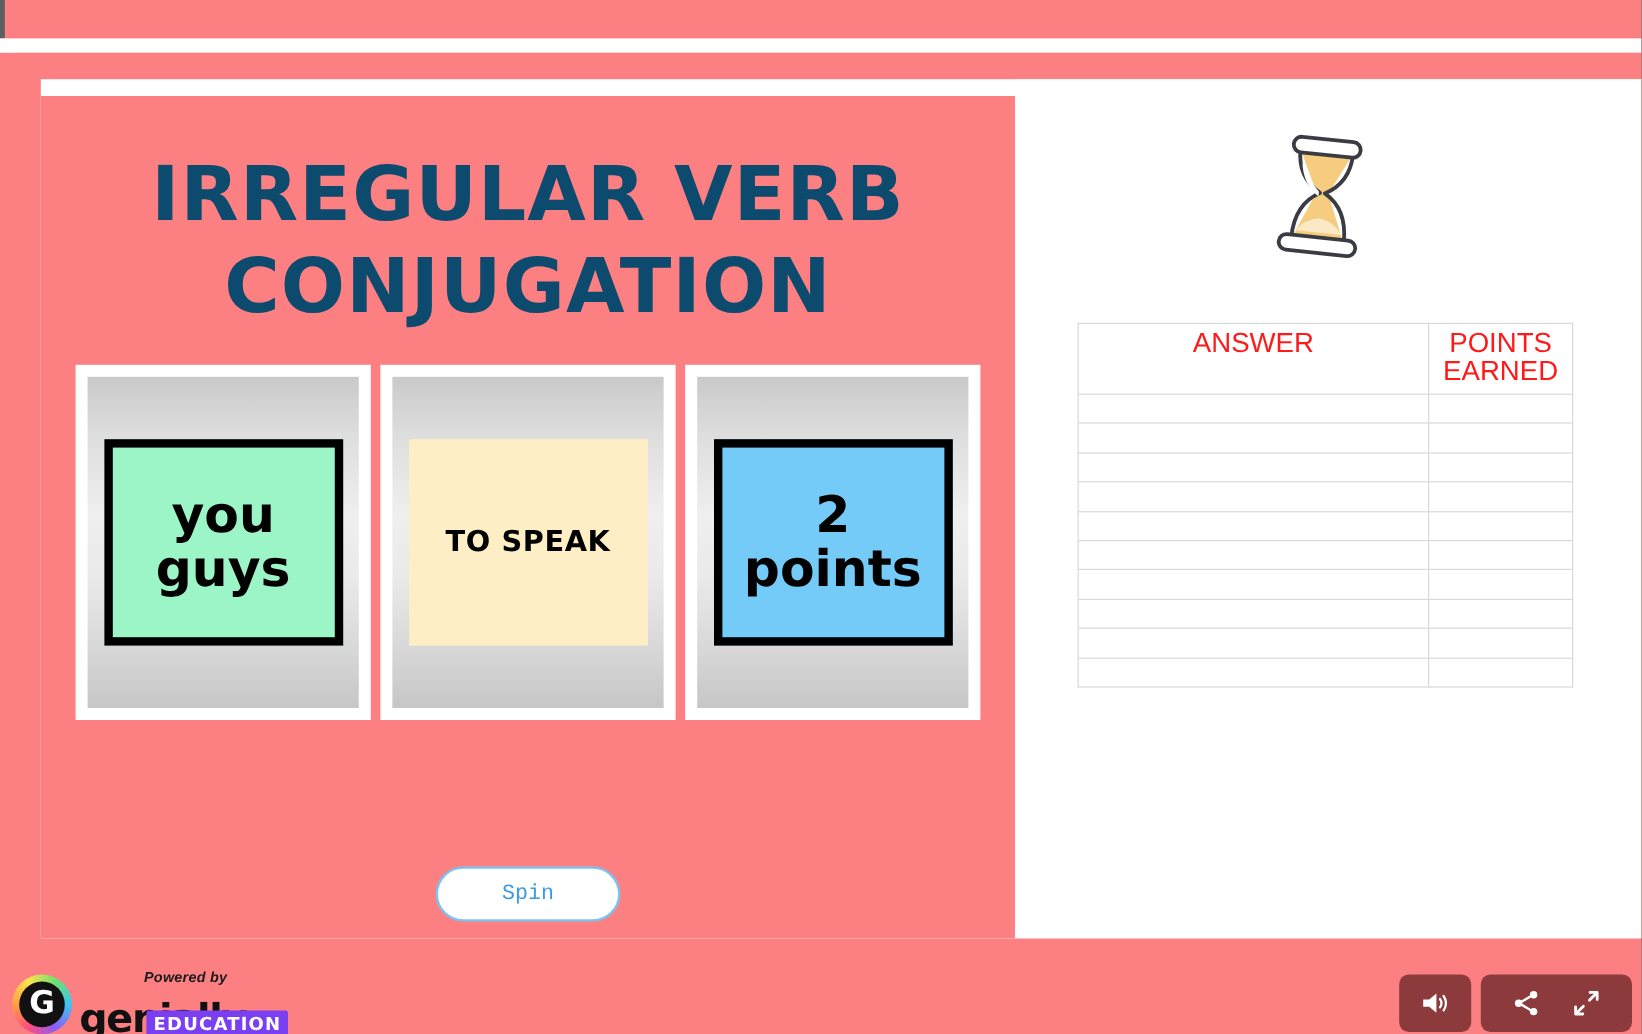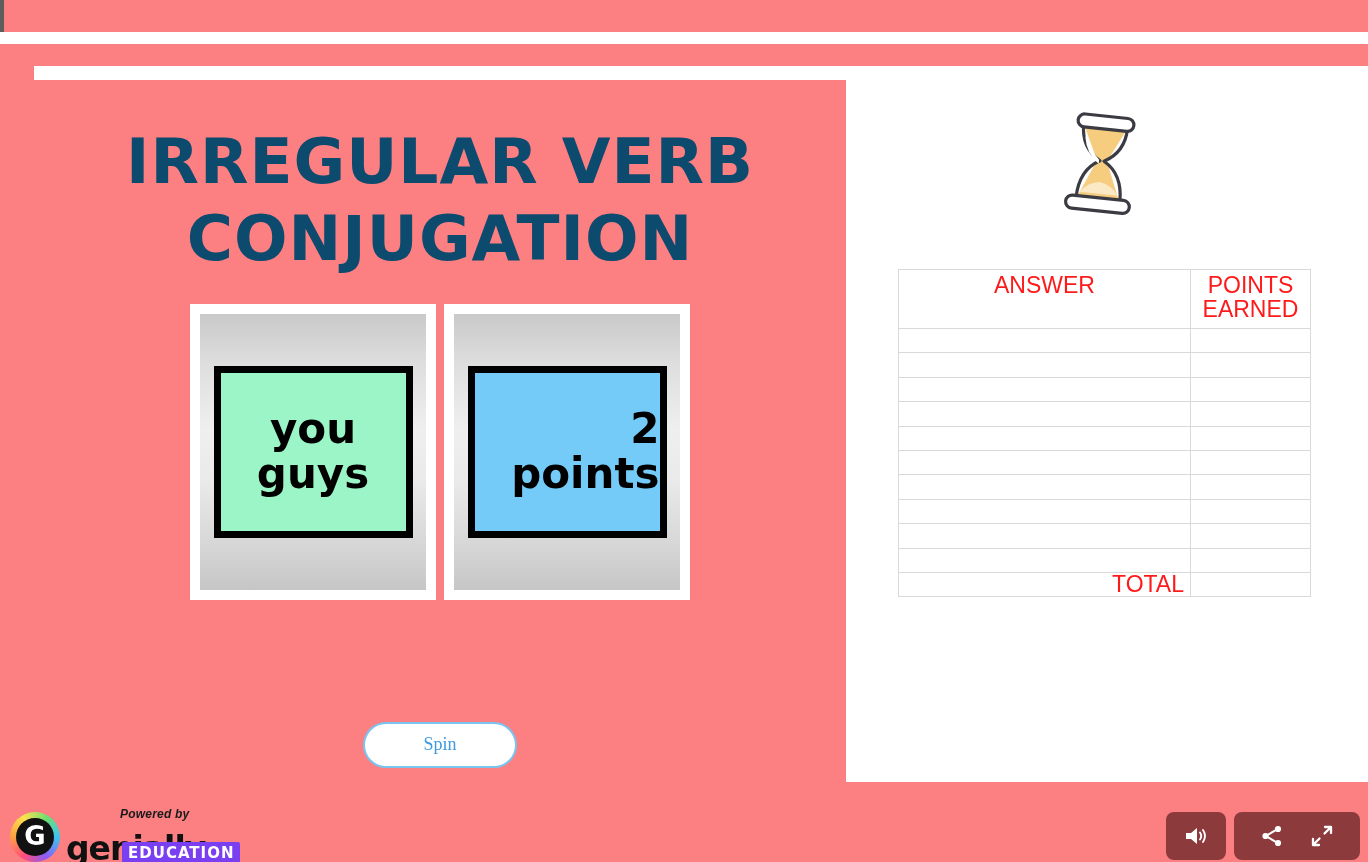--- a/index.html
+++ b/index.html
@@ -120,37 +120,37 @@
     color: #000000;
     font-family: "DejaVu Sans", sans-serif;
     font-weight: 700;
     line-height: 1.06;
   }
 
   .card-face.bordered { border: 7px solid #000000; }
 
   .face-pronoun { background: #9bf5c6; font-size: 42px; }
   .face-verb    { background: #fdeec6; font-size: 24px; letter-spacing: .5px; }
-  .face-points  { background: #74cbf7; font-size: 42px; text-align: right; }
+  .face-points  { background: #74cbf7; font-size: 42px; }
 
   
   .spin-wrap {
     margin-top: 122px;
     display: flex;
     justify-content: center;
   }
   .spin-button {
     width: 154px;
     height: 46px;
     border-radius: 24px;
     background: #ffffff;
     border: 2px solid #7ac3ef;
     color: #3d9ae0;
     font-size: 18px;
-    font-family: Liberation Serif, serif;
+    font-family: Liberation Mono, monospace;
     display: flex;
     align-items: center;
     justify-content: center;
     cursor: pointer;
   }
 
   
   .right-pane {
     position: absolute;
     left: 812px; top: 0;
@@ -317,20 +317,25 @@
       <div class="game-title">IRREGULAR VERB CONJUGATION</div>
 
       <div class="cards-row">
 
         <div class="card-outer">
           <div class="card-inner">
             <div class="card-face bordered face-pronoun">you guys</div>
           </div>
         </div>
 
+        <div class="card-outer">
+          <div class="card-inner">
+            <div class="card-face face-verb">TO SPEAK</div>
+          </div>
+        </div>
 
         <div class="card-outer">
           <div class="card-inner">
             <div class="card-face bordered face-points">2 points</div>
           </div>
         </div>
 
       </div>
 
       <div class="spin-wrap">
@@ -405,24 +410,20 @@
           <tr>
             <td></td>
             <td></td>
           </tr>
           <tr>
             <td></td>
             <td></td>
           </tr>
           <tr>
             <td></td>
-            <td></td>
-          </tr>
-          <tr>
-            <td class="total-cell">TOTAL</td>
             <td></td>
           </tr>
         </tbody>
       </table>
 
     </div>
   </div>
 
   <div class="bottom-bar">
 

